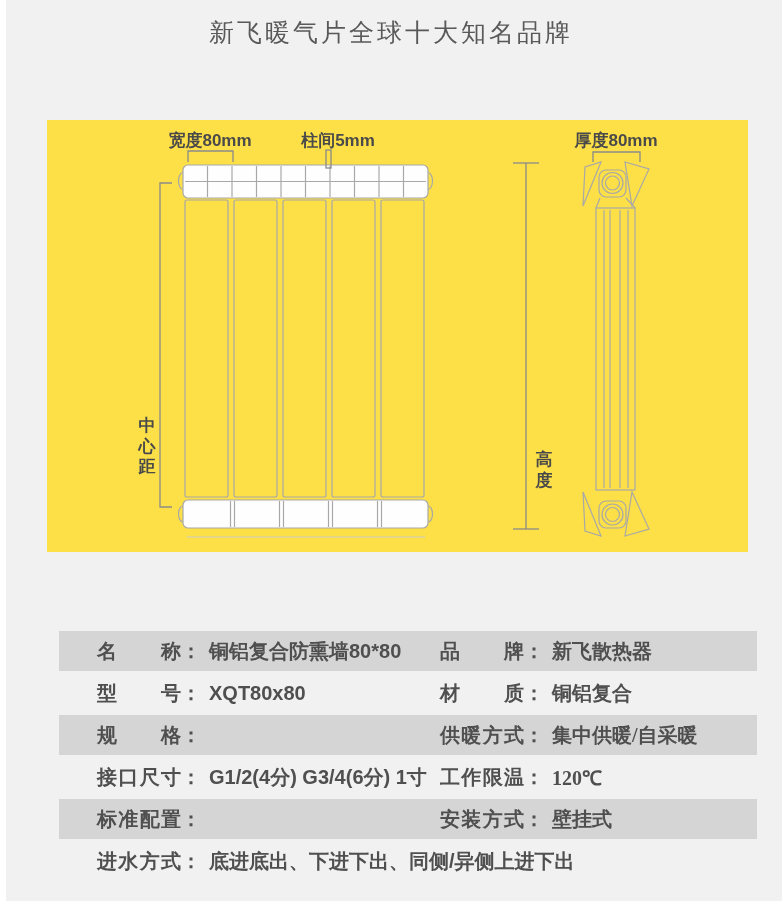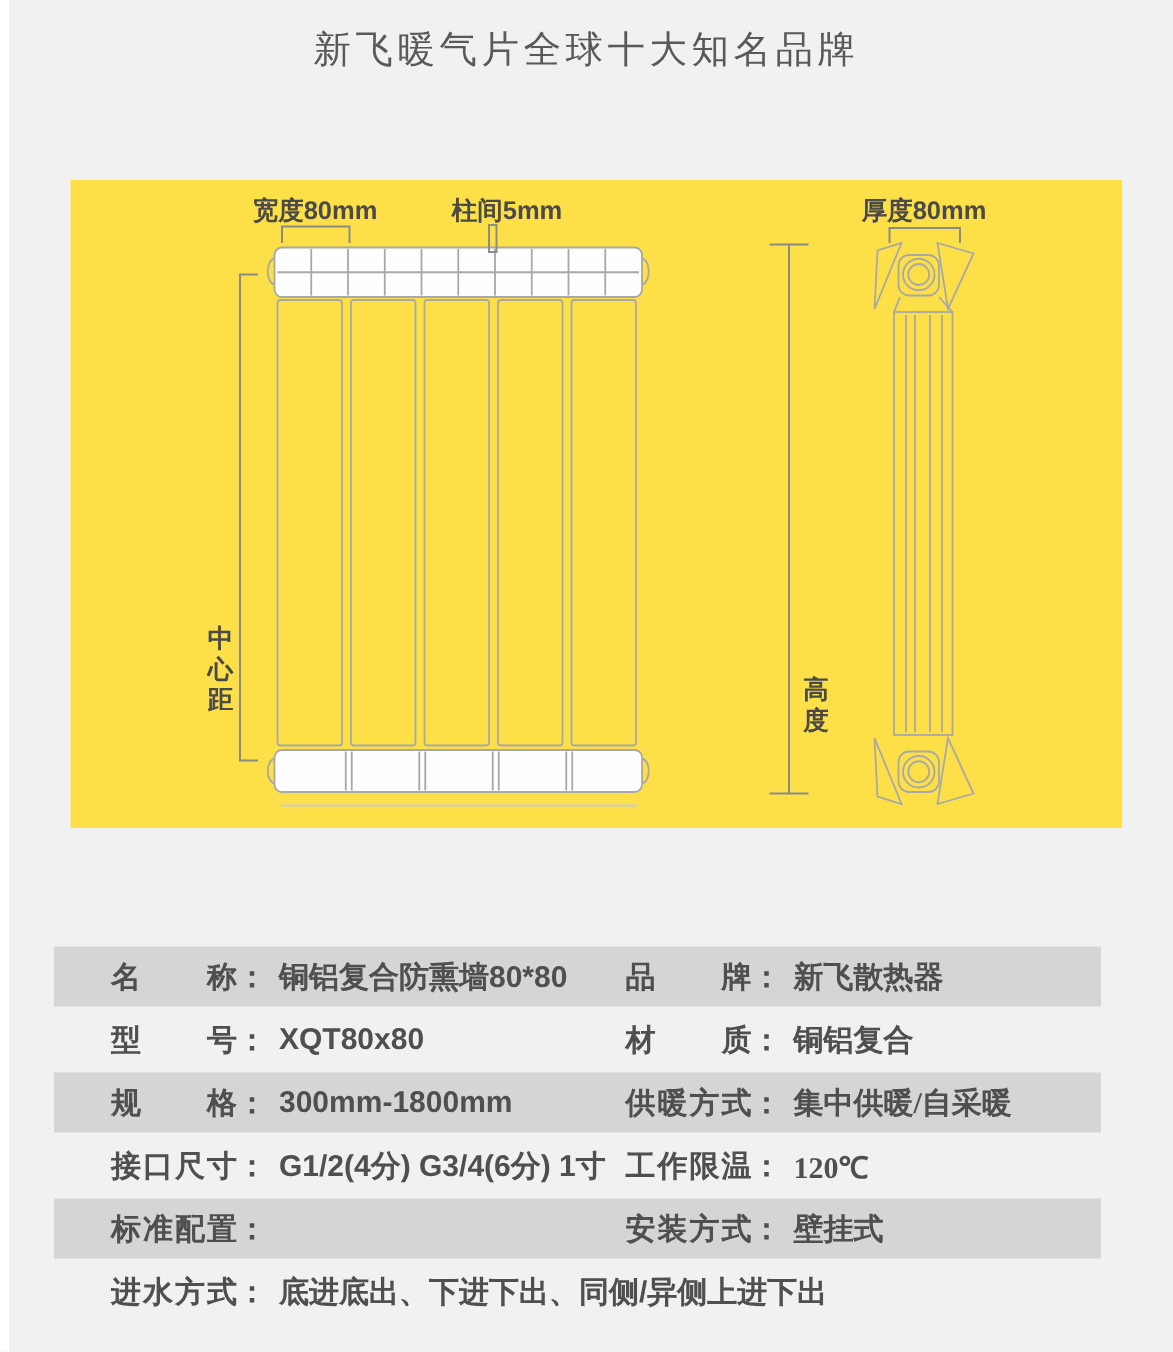--- a/index.html
+++ b/index.html
@@ -24,21 +24,21 @@
   .dim-text{font-size:17px;font-weight:bold;fill:#4a4a4a;}
   .vlabel{
     position:absolute;width:20px;
     font-size:17px;font-weight:bold;color:#4a4a4a;
     line-height:1.22;text-align:center;word-break:break-all;
   }
   .vlabel-center{left:137px;top:416px;}
   .vlabel-height{left:534px;top:450px;}
 
   
-  .spec-table{position:absolute;left:36px;top:631px;width:698px;}
+  .spec-table{position:absolute;left:59px;top:631px;width:698px;}
   .spec-row{
     display:flex;align-items:center;
     height:40px;margin-bottom:2px;
     padding-left:38px;box-sizing:border-box;
     font-size:20px;font-weight:bold;color:#4f4f4f;
   }
   .spec-row.shaded{background:#d5d5d5;}
   .spec-row.plain{background:transparent;}
   .spec-cell{display:flex;align-items:center;white-space:nowrap;}
   .spec-cell.left{width:343px;flex:none;}
@@ -170,21 +170,20 @@
         <span class="spec-label">材质</span>
           <span class="spec-sep">：</span>
           <span class="spec-value">铜铝复合</span>
       </div>
     </div>
 
     <div class="spec-row shaded">
       <div class="spec-cell left">
         <span class="spec-label">规格</span>
           <span class="spec-sep">：</span>
-          <span class="spec-value">300mm-1800mm</span>
       </div>
       <div class="spec-cell right">
         <span class="spec-label">供暖方式</span>
           <span class="spec-sep">：</span>
           <span class="spec-value">集中供暖/自采暖</span>
       </div>
     </div>
 
     <div class="spec-row plain">
       <div class="spec-cell left">

